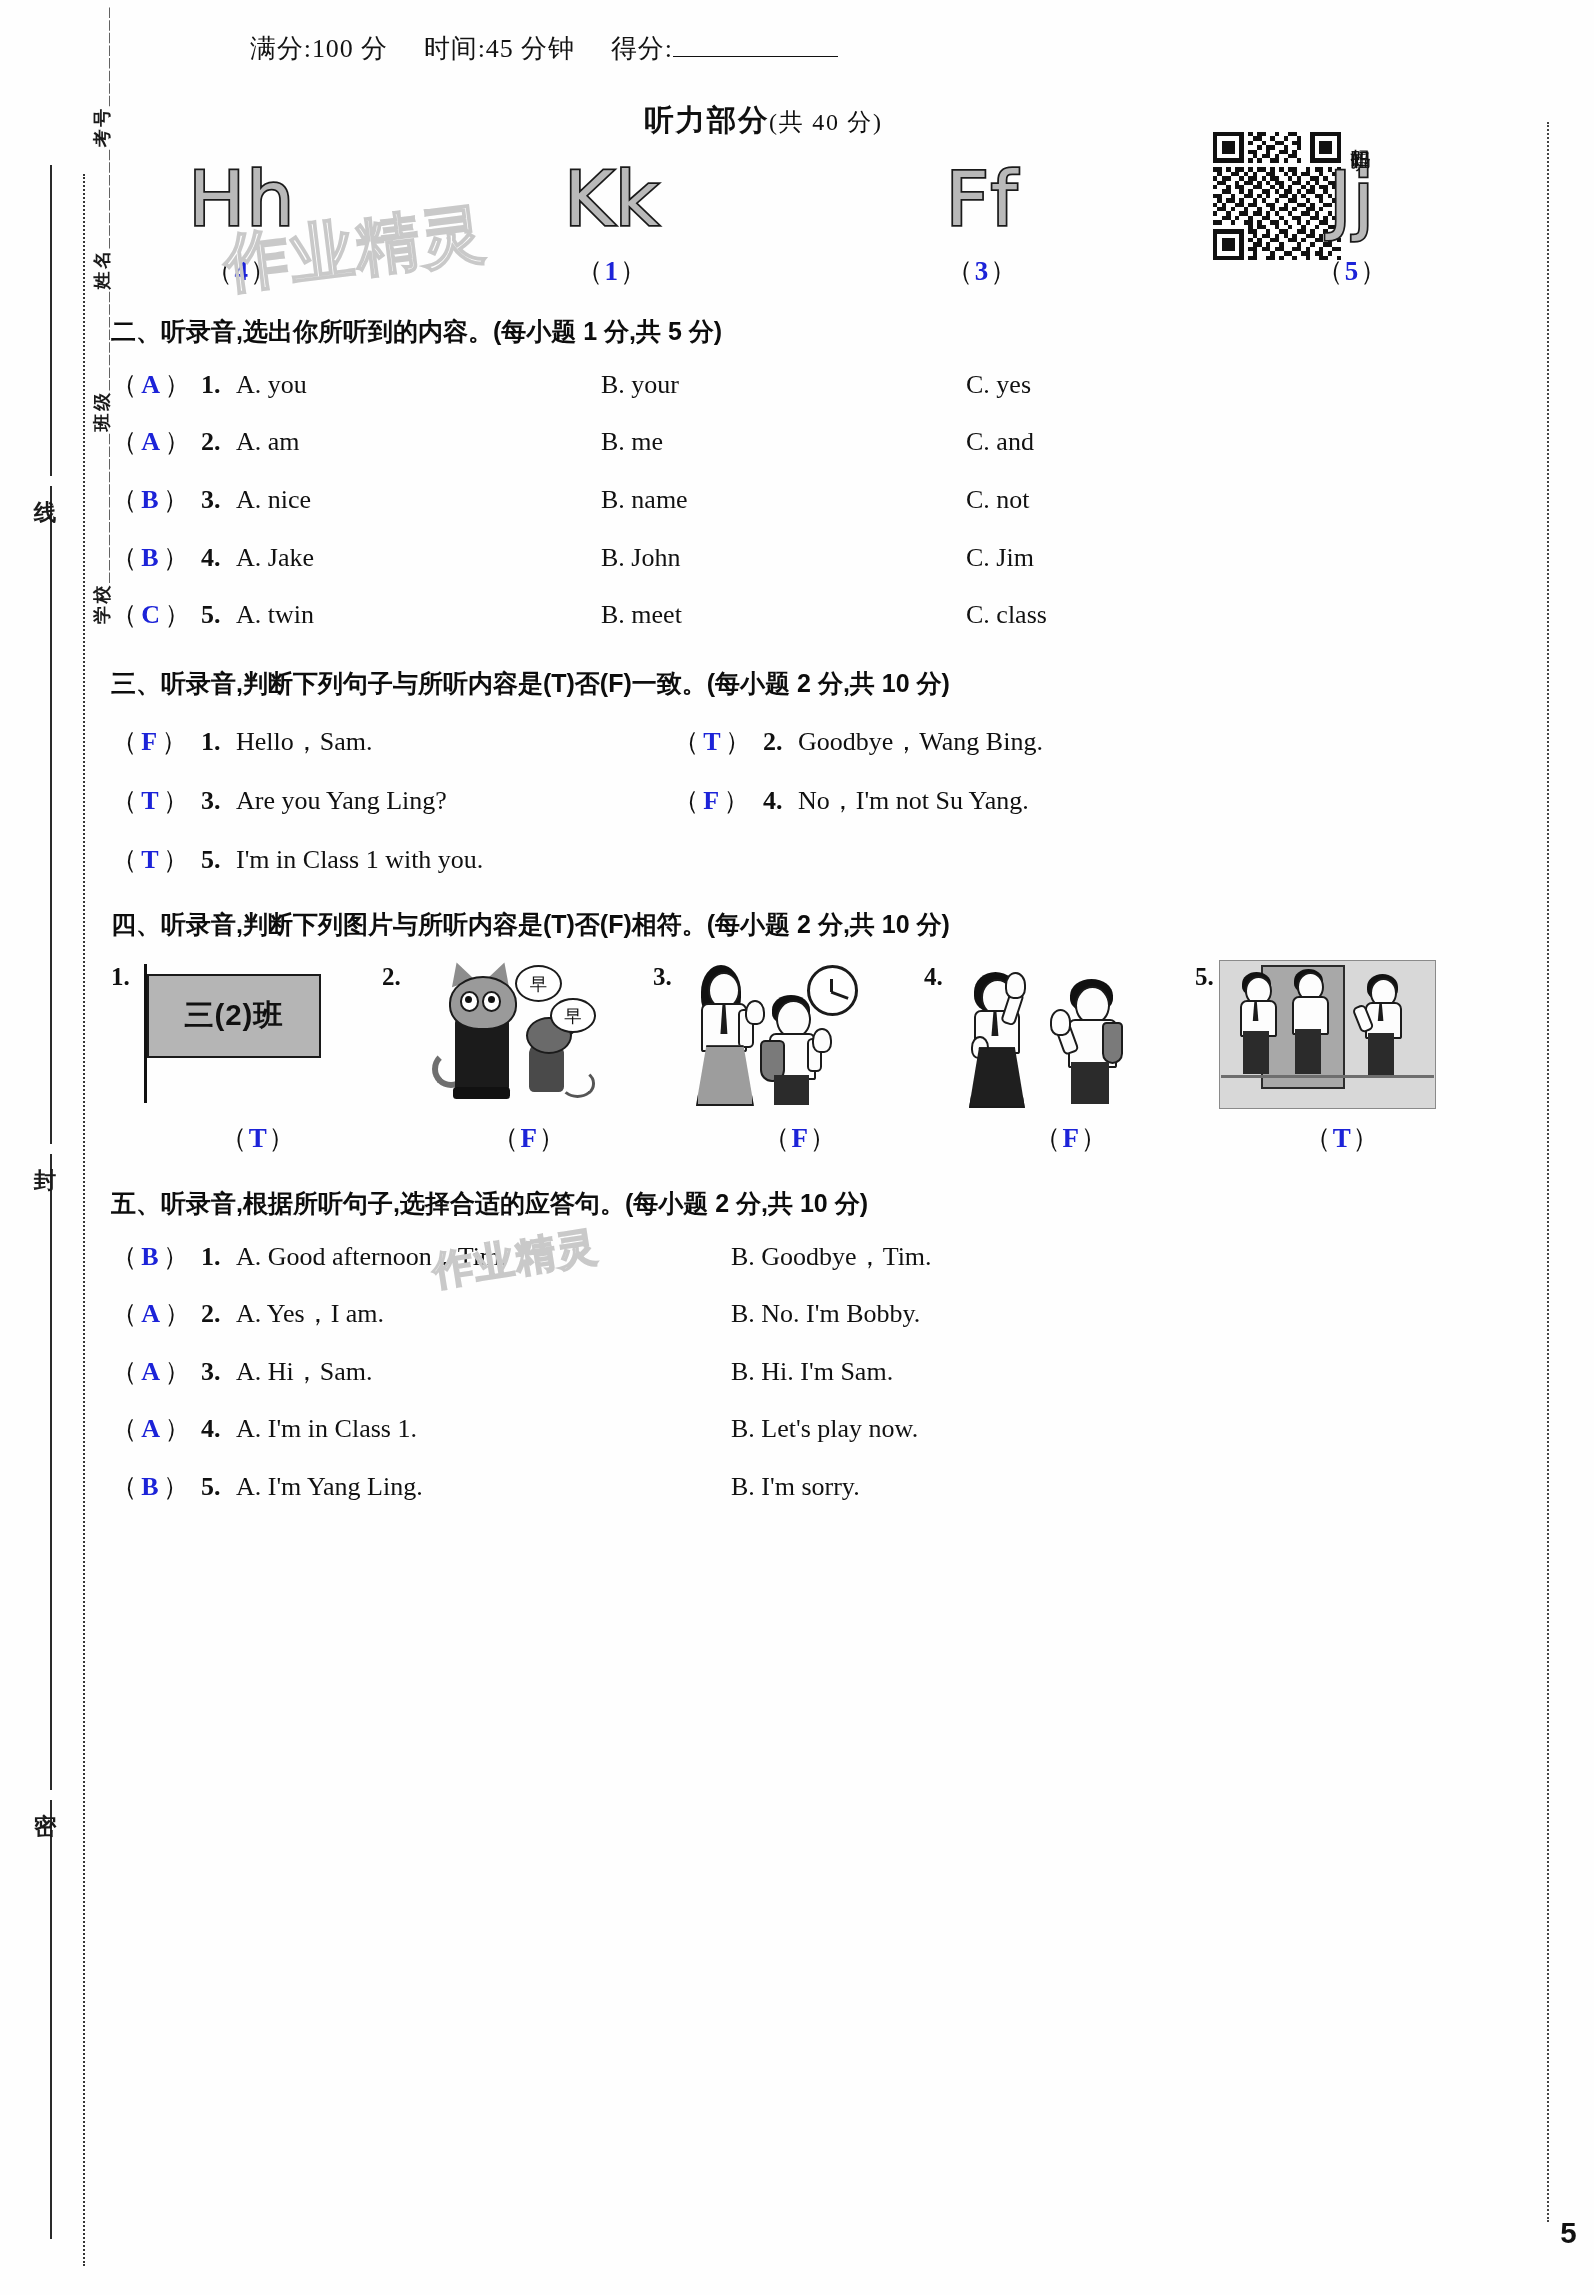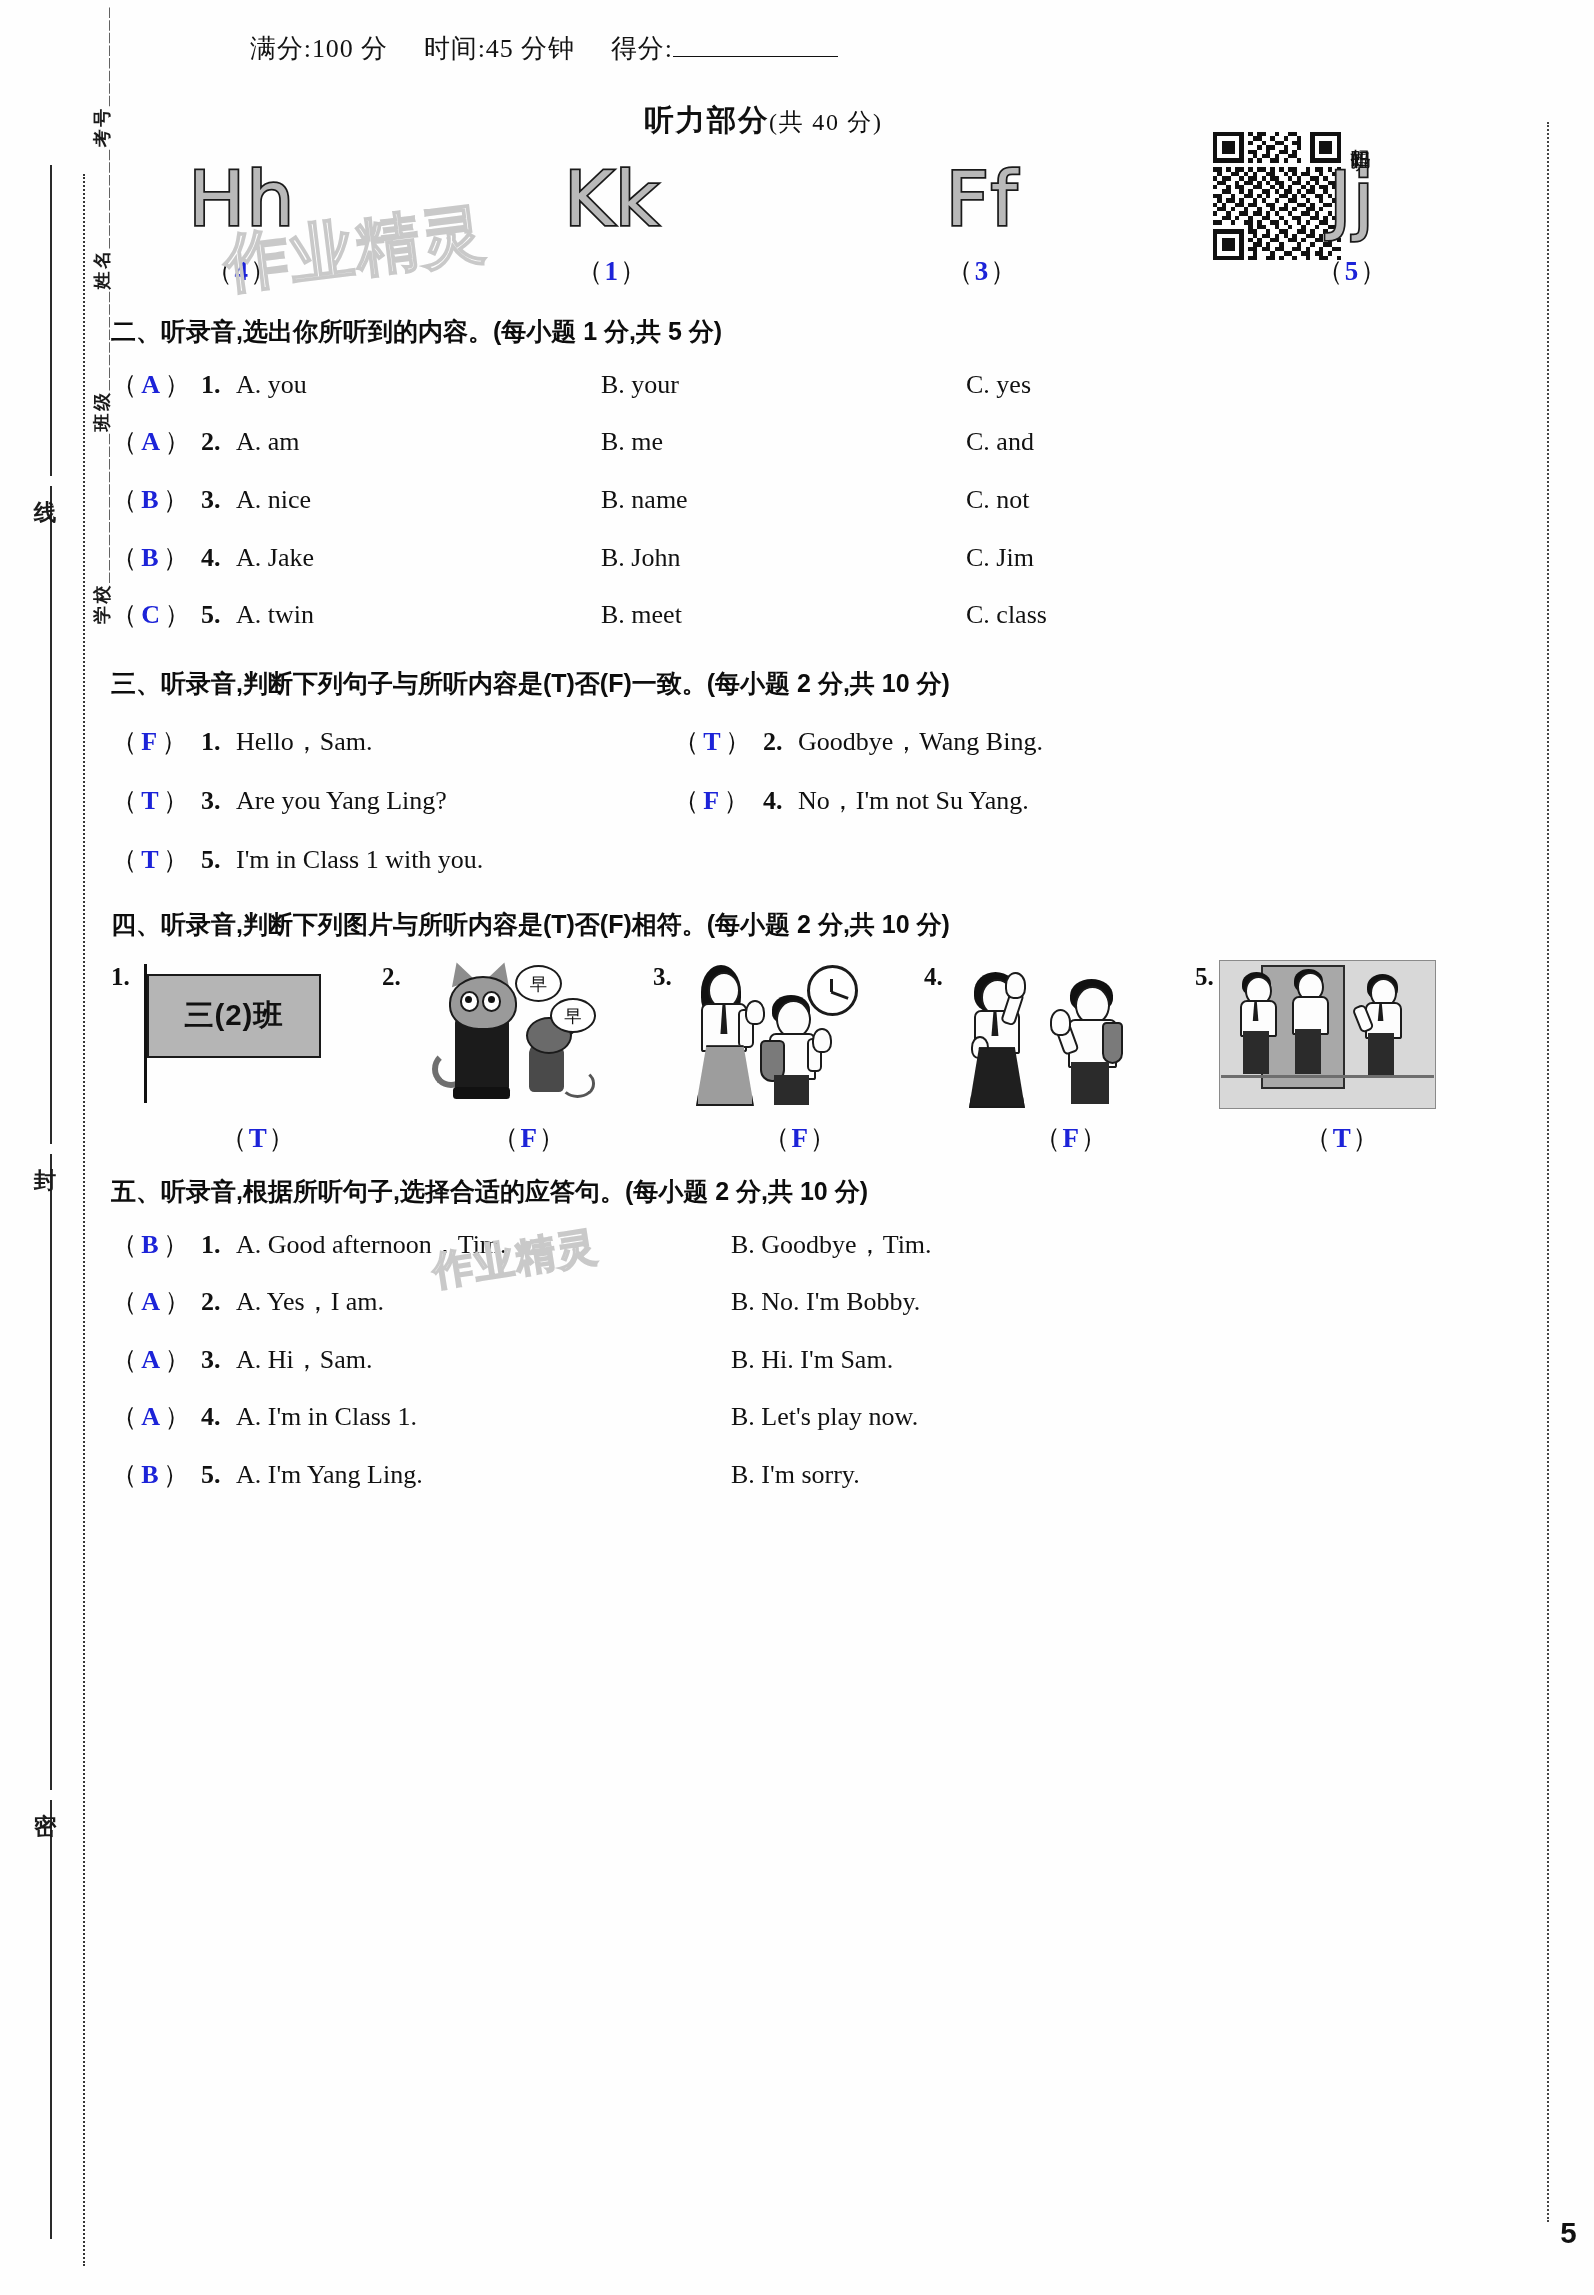--- a/index.html
+++ b/index.html
@@ -172,21 +172,21 @@
     font-weight: bold;
     font-size: 25px;
     letter-spacing: 0px;
     color: #0d0d0d;
     white-space: nowrap;
   }
   .s1 { margin-top: 47px; }
   .s2 { margin-top: 26px; }
   .s3 { margin-top: 35px; }
   .s4 { margin-top: 31px; }
-  .s5 { margin-top: 19px; }
+  .s5 { margin-top: 31px; }
 
   
   .letters-row {
     margin-top: 19px;
     display: flex;
     justify-content: space-between;
     padding: 0 21px 0 22.6px;
   }
   .letter-cell { text-align: center; width: 217px; }
   .bubble {

